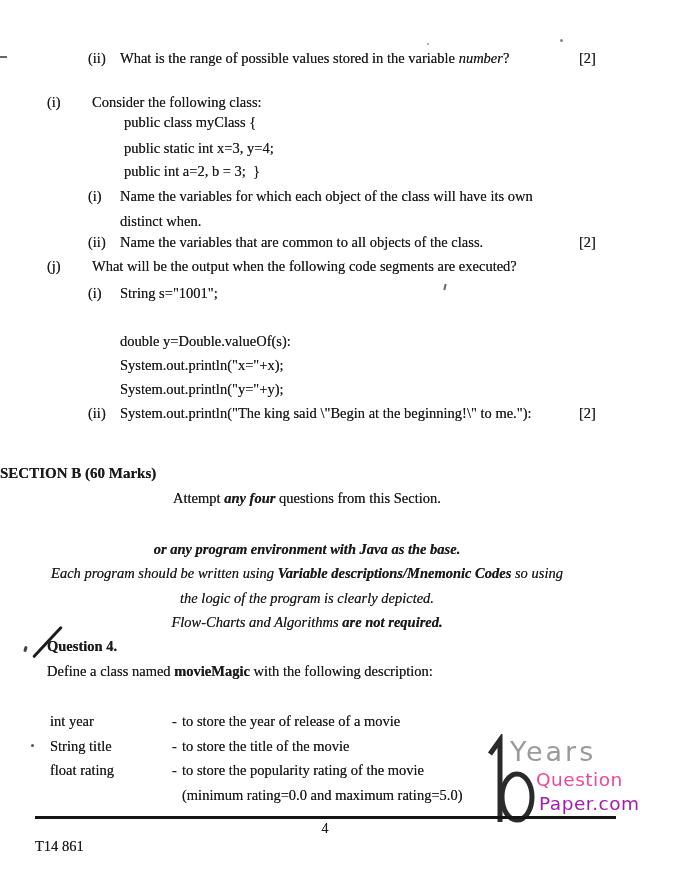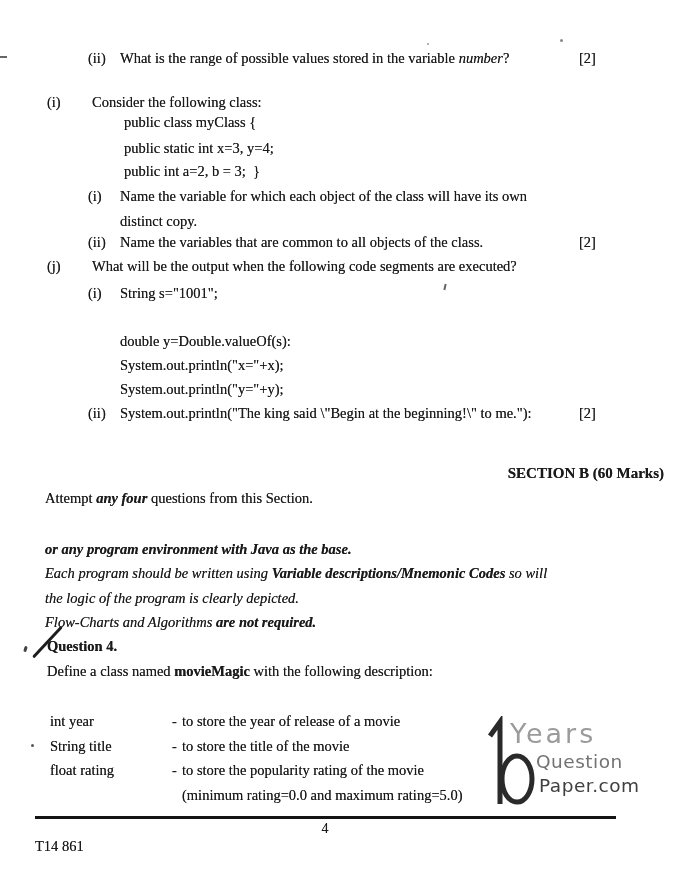--- a/index.html
+++ b/index.html
@@ -13,35 +13,35 @@
   .l-main { position:absolute; left:45px; }
   .l-sub  { position:absolute; left:86px; }
   .t-main { position:absolute; left:90px; }
   .t-sub  { position:absolute; left:118px; }
   .t-code { position:absolute; left:122px; white-space:pre;text-align:center; }
   .t-code2{ position:absolute; left:118px; white-space:pre; }
   .marks  { position:absolute; left:577px; }
   .it { font-style:italic; }
   .b  { font-weight:bold; }
   .bi { font-weight:bold; font-style:italic; }
-  .center  { position:absolute; left:0; width:614px; text-align:left;margin-left:45px; }
-  .center-t{ position:absolute; left:0; width:664px; text-align:right; font-size:15px; }
+  .center  { position:absolute; left:0; width:614px; text-align:center; }
+  .center-t{ position:absolute; left:0; width:664px; text-align:left; font-size:15px; }
   .m-decl { position:absolute; left:48px; }
   .m-dash { position:absolute; left:170px; }
   .m-desc { position:absolute; left:180px; }
   .rule { position:absolute; left:35px; top:816px; width:581px; height:3px; background:#141414; }
   .pagenum { position:absolute; left:0; top:821px; width:650px; text-align:center; font-size:14px; }
   .tcode { position:absolute; left:35px; top:838px; font-size:14.5px; }
   
-  .wm { position:absolute; left:486px; top:714px; width:170px; height:104px;
+  .wm { position:absolute; left:486px; top:732px; width:170px; height:104px;
         font-family:"DejaVu Sans","Liberation Sans",sans-serif; text-shadow:none; }
   .wm-svg { position:absolute; left:0; top:2px; }
   .wm-years { position:absolute; left:24px; top:4px; font-size:27px; color:#9b9b9b; letter-spacing:3px; }
-  .wm-question { position:absolute; left:50px; top:37px; font-size:18.5px; color:#737373; letter-spacing:0.5px; }
-  .wm-paper { position:absolute; left:53px; top:61px; font-size:18.5px; color:#404040; letter-spacing:0.5px; }
+  .wm-question { position:absolute; left:50px; top:37px; font-size:18.5px; color:#ec4899; letter-spacing:0.5px; }
+  .wm-paper { position:absolute; left:53px; top:61px; font-size:18.5px; color:#a21caf; letter-spacing:0.5px; }
   
   .art { position:absolute; }
   .a-dash1 { left:0px; top:56px; width:7px; height:2px; background:#666; }
   .a-dot1 { left:560px; top:39px; width:3px; height:3px; background:#888; border-radius:50%; }
   .a-dot2 { left:427px; top:43px; width:2px; height:2px; background:#999; border-radius:50%; }
   .a-apos { left:444px; top:284px; width:2px; height:6px; background:#666; transform:rotate(14deg); }
   .a-dot3 { left:31px; top:744px; width:3px; height:3px; background:#555; border-radius:50%; }
   .a-comma { left:24px; top:646px; width:3px; height:6px; background:#444; transform:rotate(18deg); border-radius:2px; }
   .a-tick { left:33px; top:656px; width:42px; height:2.5px; background:#1d1d1d;
             transform:rotate(-47deg); transform-origin:0 50%; border-radius:2px; }
@@ -66,24 +66,24 @@
   </div>
   <div class="line" style="top:138px">
     <span class="t-code">public static int x=3, y=4;</span>
   </div>
   <div class="line" style="top:161px">
     <span class="t-code">public int a=2, b = 3;  }</span>
   </div>
 
   <div class="line" style="top:186px">
     <span class="l-sub">(i)</span>
-    <span class="t-sub">Name the variable for which each object of the class will have its own</span>
+    <span class="t-sub">Name the variables for which each object of the class will have its own</span>
   </div>
   <div class="line" style="top:211px">
-    <span class="t-sub">distinct copy.</span>
+    <span class="t-sub">distinct when.</span>
   </div>
 
   <div class="line" style="top:232px">
     <span class="l-sub">(ii)</span>
     <span class="t-sub">Name the variables that are common to all objects of the class.</span>
     <span class="marks">[2]</span>
   </div>
 
   <div class="line" style="top:256px">
     <span class="l-main">(j)</span>
@@ -104,21 +104,21 @@
   </div>
   <div class="line" style="top:403px">
     <span class="l-sub">(ii)</span>
     <span class="t-code2">System.out.println("The king said \"Begin at the beginning!\" to me."):</span>
     <span class="marks">[2]</span>
   </div>
 
   <div class="line center-t b" style="top:463px">SECTION B (60 Marks)</div>
   <div class="line center" style="top:488px"><span>Attempt </span><span class="bi">any four</span><span> questions from this Section.</span></div>
   <div class="line center bi" style="top:539px">or any program environment with Java as the base.</div>
-  <div class="line center it" style="top:563px"><span>Each program should be written using </span><span class="b">Variable descriptions/Mnemonic Codes</span><span> so will</span></div>
+  <div class="line center it" style="top:563px"><span>Each program should be written using </span><span class="b">Variable descriptions/Mnemonic Codes</span><span> so using</span></div>
   <div class="line center it" style="top:588px">the logic of the program is clearly depicted.</div>
   <div class="line center it" style="top:612px"><span>Flow-Charts and Algorithms </span><span class="b">are not required.</span></div>
 
   <div class="line" style="top:636px">
     <span class="l-main b" style="left:45px">Question 4.</span>
   </div>
   <div class="line" style="top:661px">
     <span class="l-main"><span>Define a class named </span><span class="b">movieMagic</span><span> with the following description:</span></span>
   </div>
 

